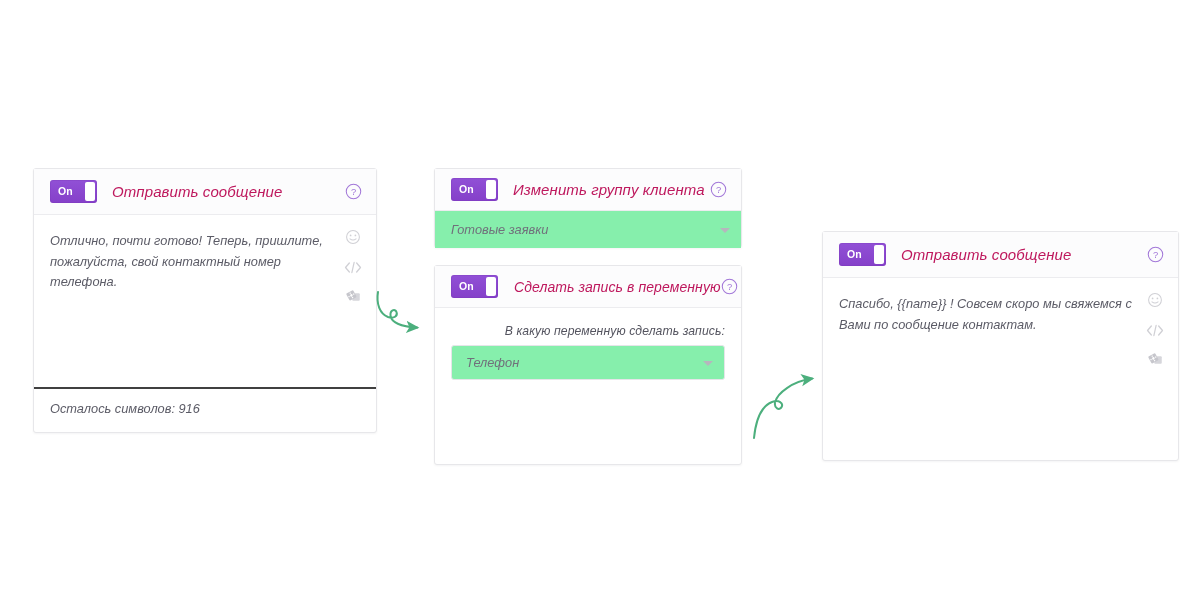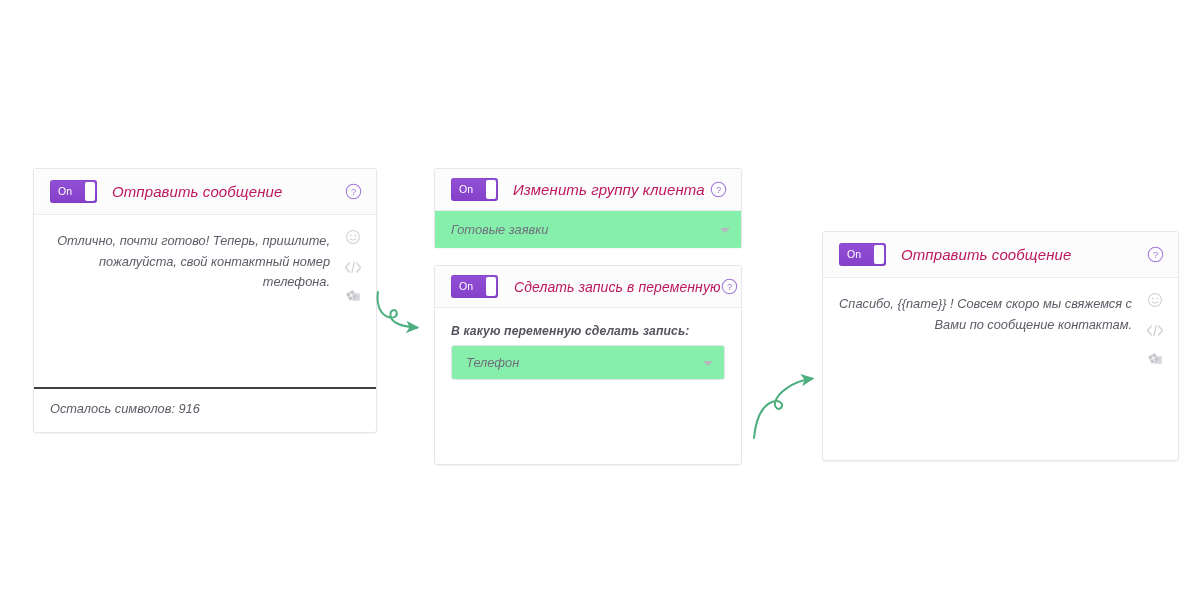--- a/index.html
+++ b/index.html
@@ -49,21 +49,21 @@
     border-radius: 3px;
     background: #8e44d0;
     background: linear-gradient(180deg,#9150d6 0%,#8540c9 100%);
     flex: 0 0 auto;
     display: flex;
     align-items: center;
     box-shadow: inset 0 0 0 1px rgba(120,50,180,0.25);
   }
   .toggle-label {
     font-size: 10.5px;
-    font-weight: normal;
+    font-weight: bold;
     color: #ffffff;
     padding-left: 8px;
     letter-spacing: .2px;
     line-height: 1;
   }
   .toggle-knob {
     position: absolute;
     right: 2px;
     top: 2px;
     bottom: 2px;
@@ -86,21 +86,20 @@
     width: 17px;
     height: 17px;
     flex: 0 0 auto;
   }
 
   
   .msg-body {
     position: relative;
     padding: 16px 46px 10px 16px;
     box-sizing: border-box;
-    text-align: right;
   }
   .msg-text {
     font-size: 12.8px;
     line-height: 1.62;
     color: #5b5b66;
     font-style: italic;
     white-space: pre-wrap;
   }
   .msg-tools {
     position: absolute;
@@ -121,25 +120,26 @@
     color: #5b5b66;
     font-style: italic;
     box-sizing: border-box;
   }
 
   
   .field-body { padding: 14px 16px 16px 16px; }
 
   .field-label {
     font-size: 12.2px;
-    font-weight: bold;
+    font-weight: normal;
     font-style: italic;
     color: #54545f;
-    margin: 2px 0 7px 0;
+    margin: 2px 0 7px 8px;
     letter-spacing: .1px;
+    text-align: right;
   }
   .field-label.spaced { margin-top: 16px; }
 
   .select {
     position: relative;
     height: 35px;
     border: 1px solid #e5e5e9;
     border-radius: 3px;
     background: #86efac;
     display: flex;

